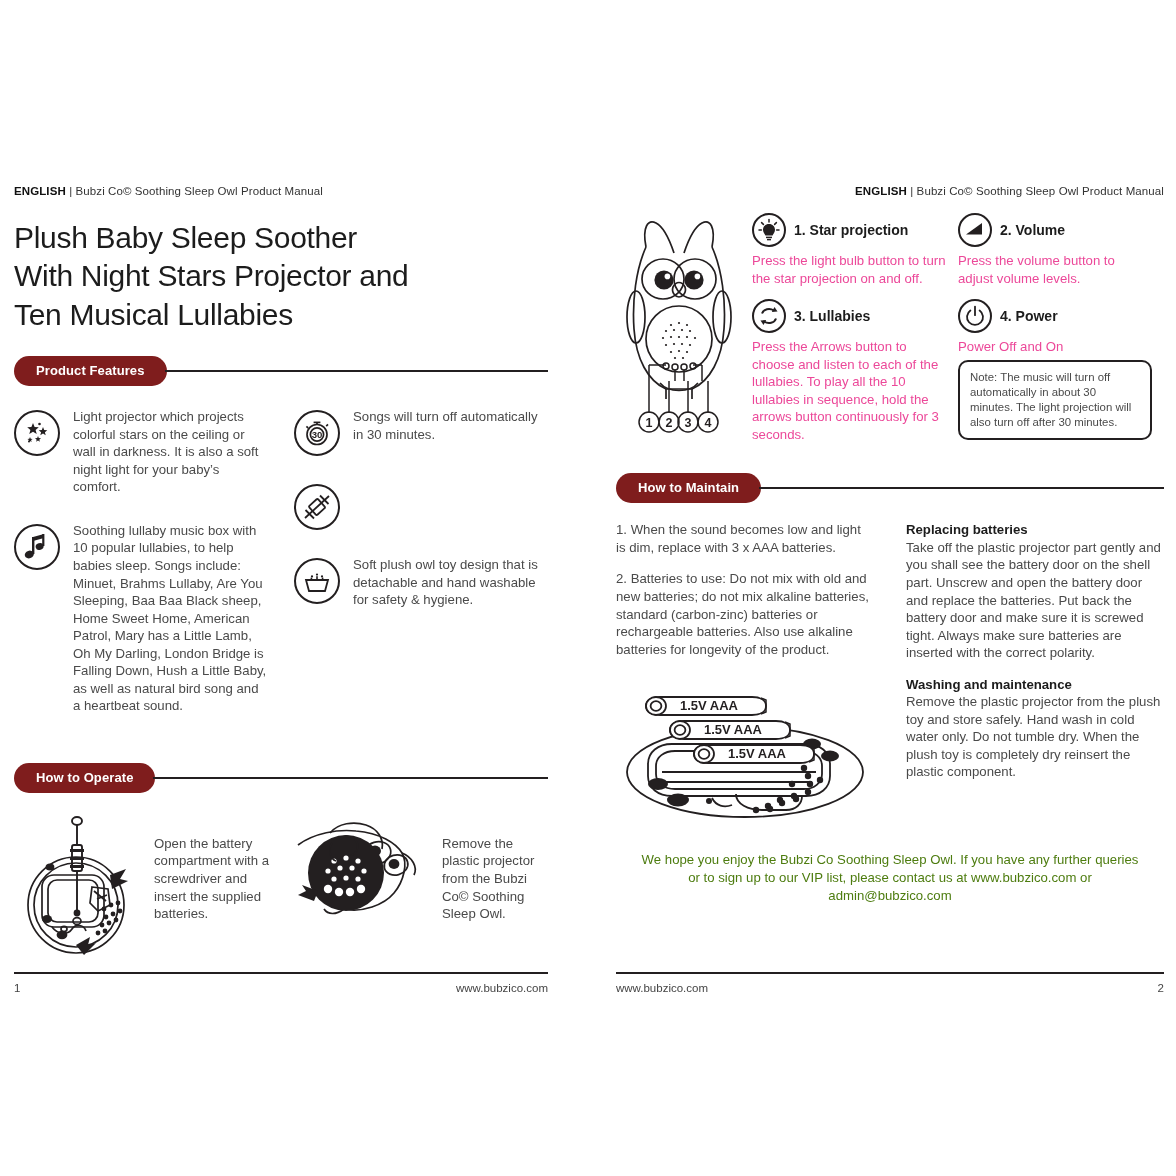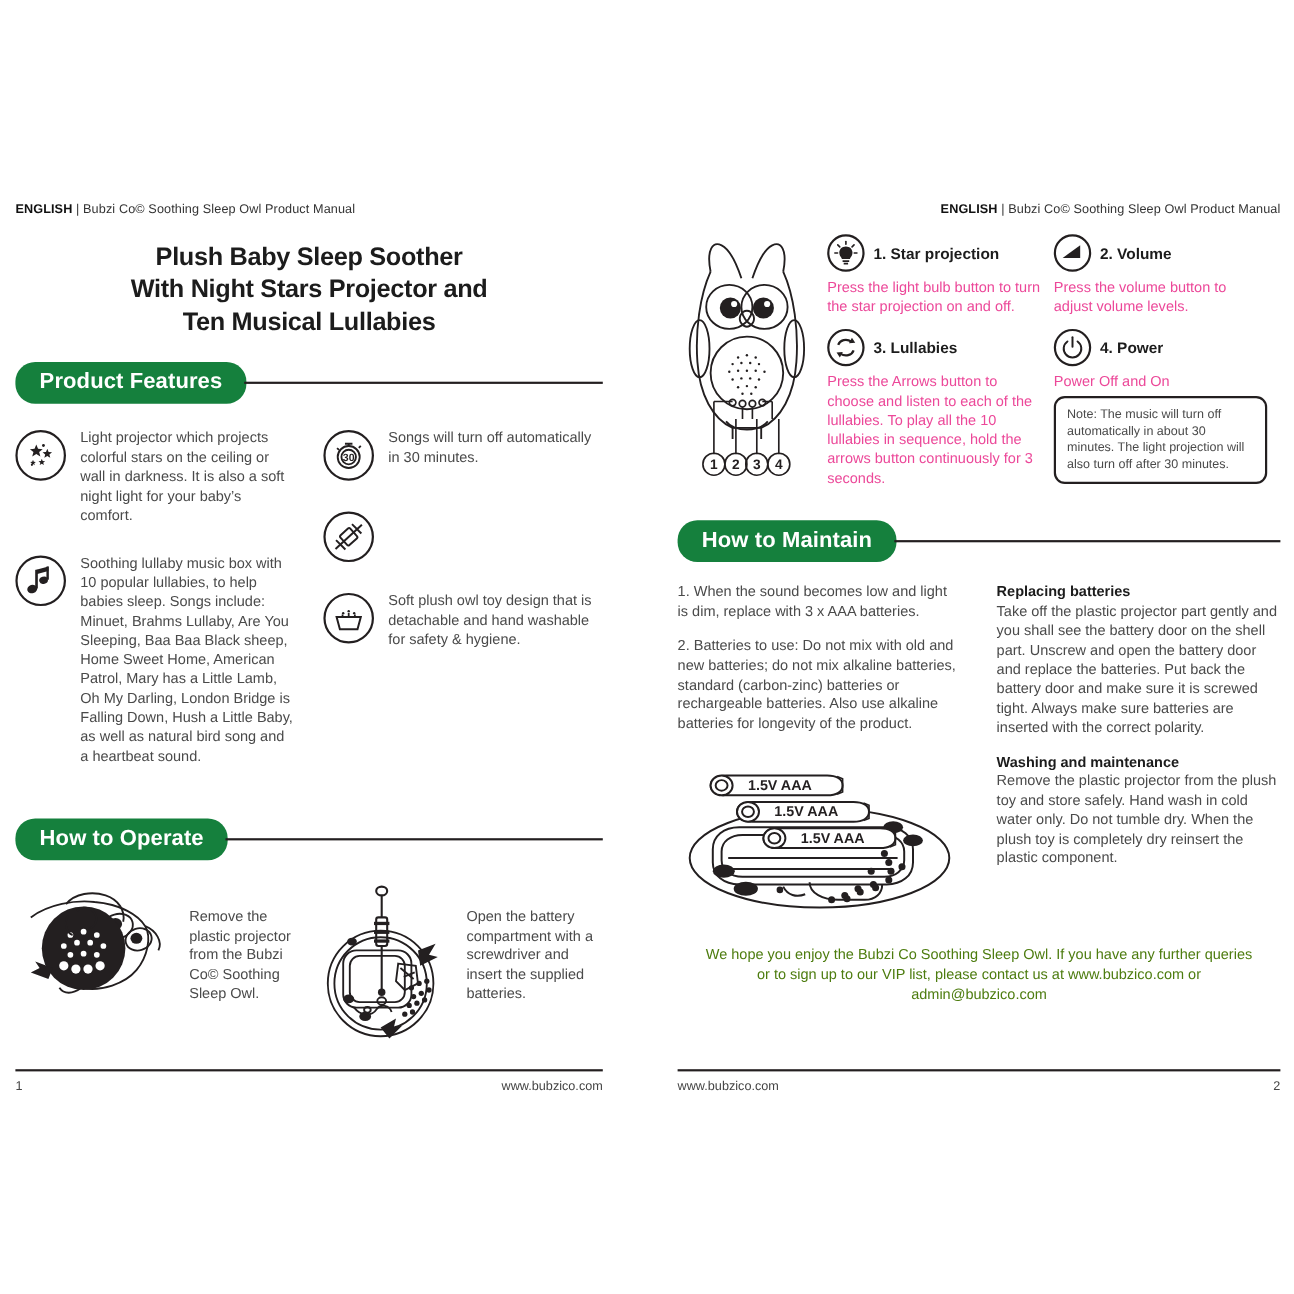--- a/index.html
+++ b/index.html
@@ -30,38 +30,37 @@
     color: #333;
     letter-spacing: 0.1px;
     white-space: nowrap;
   }
   .pg-header .brandword { font-weight: bold; color:#111; }
   .pg-header.right-align { text-align: right; }
 
   
   .main-title {
     margin-top: 22px;
-    font-size: 23px;
-    font-weight: bold;
+    font-size: 30px;
+    font-weight: normal;
     line-height: 1.28;
     color: #1c1c1c;
     letter-spacing: -0.3px;
-    text-align: center;
   }
 
   
   .section-head {
     display: flex;
     align-items: center;
     margin-top: 22px;
   }
   .pill {
-    background: #15803d;
+    background: #7f1d1d;
     color: #ffffff;
-    font-size: 20px;
+    font-size: 13px;
     font-weight: bold;
     border-radius: 18px;
     padding: 7px 22px 8px 22px;
     white-space: nowrap;
     letter-spacing: 0.1px;
   }
   .pill-rule {
     flex: 1 1 auto;
     height: 2px;
     background: #231f20;
@@ -272,20 +271,70 @@
 
       </div>
     </div>
 
     <div class="section-head">
       <div class="pill">How to Operate</div>
       <div class="pill-rule"></div>
     </div>
 
     <div class="operate-row">
+
+      <div class="op-item">
+        <div class="op-art">
+          <svg width="132" height="150" viewBox="0 0 132 150">
+            <g fill="none" stroke="#231f20" stroke-width="1.7">
+              <circle cx="62" cy="96" r="48"></circle>
+              <circle cx="62" cy="96" r="42"></circle>
+              <rect x="28" y="66" width="62" height="52" rx="12"></rect>
+              <rect x="34" y="71" width="50" height="42" rx="9"></rect>
+              <path d="M38 118 C44 126 54 126 58 120 C62 114 70 116 72 122"></path>
+              <ellipse cx="63" cy="112" rx="4" ry="3.4"></ellipse>
+              <ellipse cx="50" cy="120" rx="3" ry="2.6"></ellipse>
+              <path d="M78 78 L94 80 L96 96 L84 102 L76 94 Z"></path>
+              <line x1="80" y1="82" x2="92" y2="92"></line>
+              <line x1="83" y1="90" x2="93" y2="86"></line>
+            </g>
+            <g fill="#231f20">
+              <ellipse cx="36" cy="58" rx="4.4" ry="3.6"></ellipse>
+              <ellipse cx="33" cy="110" rx="5" ry="4"></ellipse>
+              <ellipse cx="48" cy="126" rx="5.4" ry="4.2"></ellipse>
+              <circle cx="90" cy="100" r="2.4"></circle>
+                <circle cx="97" cy="96" r="2.4"></circle>
+                <circle cx="104" cy="94" r="2.4"></circle>
+              <circle cx="92" cy="108" r="2.4"></circle>
+                <circle cx="99" cy="105" r="2.4"></circle>
+                <circle cx="106" cy="102" r="2.4"></circle>
+              <circle cx="88" cy="116" r="2.4"></circle>
+                <circle cx="95" cy="114" r="2.4"></circle>
+                <circle cx="102" cy="111" r="2.4"></circle>
+              <circle cx="84" cy="124" r="2.4"></circle>
+                <circle cx="91" cy="122" r="2.4"></circle>
+            </g>
+            <g fill="none" stroke="#231f20" stroke-width="1.9">
+              <ellipse cx="63" cy="12" rx="5" ry="4"></ellipse>
+              <line x1="63" y1="16" x2="63" y2="36"></line>
+              <rect x="58" y="36" width="10" height="26" rx="2"></rect>
+              <line x1="63" y1="62" x2="63" y2="104"></line>
+            </g>
+            <g fill="#231f20">
+              <rect x="56" y="40" width="14" height="3"></rect>
+              <rect x="56" y="48" width="14" height="3"></rect>
+              <rect x="56" y="56" width="14" height="3"></rect>
+              <circle cx="63" cy="104" r="3.4"></circle>
+            </g>
+            <path d="M96 66 L112 60 L106 70 L114 72 L98 80 Z" fill="#231f20"></path>
+            <path d="M62 136 L76 128 L74 136 L82 134 L70 146 Z" fill="#231f20"></path>
+          </svg>
+        </div>
+        <div class="op-text">Open the battery compartment with a screwdriver and insert the supplied batteries.</div>
+      </div>
 
       <div class="op-item">
         <div class="op-art">
           <svg width="150" height="112" viewBox="0 0 150 112">
             <g fill="none" stroke="#231f20" stroke-width="1.7">
               <path d="M14 36 C30 24 54 20 72 22 C96 24 112 34 118 44 C124 54 120 72 110 84 C100 96 78 104 60 100"></path>
               <path d="M46 24 C54 14 70 12 82 16 C94 20 100 30 98 40"></path>
               <path d="M60 100 C52 106 44 106 40 100"></path>
               <path d="M118 44 C128 48 134 58 130 66"></path>
               <ellipse cx="93" cy="44" rx="14" ry="11" transform="rotate(-16 93 44)"></ellipse>
@@ -313,70 +362,20 @@
                 <circle cx="77" cy="80" r="4.2"></circle>
             </g>
             <g fill="none" stroke="#231f20" stroke-width="1.7">
               <path d="M56 30 C60 26 68 26 72 32 C76 38 72 46 66 46"></path>
               <path d="M48 34 C44 40 46 50 52 52"></path>
             </g>
             <path d="M30 92 L14 86 L22 82 L18 76 L34 82 Z" fill="#231f20"></path>
           </svg>
         </div>
         <div class="op-text">Remove the plastic projector from the Bubzi Co© Soothing Sleep Owl.</div>
-      </div>
-
-      <div class="op-item">
-        <div class="op-art">
-          <svg width="132" height="150" viewBox="0 0 132 150">
-            <g fill="none" stroke="#231f20" stroke-width="1.7">
-              <circle cx="62" cy="96" r="48"></circle>
-              <circle cx="62" cy="96" r="42"></circle>
-              <rect x="28" y="66" width="62" height="52" rx="12"></rect>
-              <rect x="34" y="71" width="50" height="42" rx="9"></rect>
-              <path d="M38 118 C44 126 54 126 58 120 C62 114 70 116 72 122"></path>
-              <ellipse cx="63" cy="112" rx="4" ry="3.4"></ellipse>
-              <ellipse cx="50" cy="120" rx="3" ry="2.6"></ellipse>
-              <path d="M78 78 L94 80 L96 96 L84 102 L76 94 Z"></path>
-              <line x1="80" y1="82" x2="92" y2="92"></line>
-              <line x1="83" y1="90" x2="93" y2="86"></line>
-            </g>
-            <g fill="#231f20">
-              <ellipse cx="36" cy="58" rx="4.4" ry="3.6"></ellipse>
-              <ellipse cx="33" cy="110" rx="5" ry="4"></ellipse>
-              <ellipse cx="48" cy="126" rx="5.4" ry="4.2"></ellipse>
-              <circle cx="90" cy="100" r="2.4"></circle>
-                <circle cx="97" cy="96" r="2.4"></circle>
-                <circle cx="104" cy="94" r="2.4"></circle>
-              <circle cx="92" cy="108" r="2.4"></circle>
-                <circle cx="99" cy="105" r="2.4"></circle>
-                <circle cx="106" cy="102" r="2.4"></circle>
-              <circle cx="88" cy="116" r="2.4"></circle>
-                <circle cx="95" cy="114" r="2.4"></circle>
-                <circle cx="102" cy="111" r="2.4"></circle>
-              <circle cx="84" cy="124" r="2.4"></circle>
-                <circle cx="91" cy="122" r="2.4"></circle>
-            </g>
-            <g fill="none" stroke="#231f20" stroke-width="1.9">
-              <ellipse cx="63" cy="12" rx="5" ry="4"></ellipse>
-              <line x1="63" y1="16" x2="63" y2="36"></line>
-              <rect x="58" y="36" width="10" height="26" rx="2"></rect>
-              <line x1="63" y1="62" x2="63" y2="104"></line>
-            </g>
-            <g fill="#231f20">
-              <rect x="56" y="40" width="14" height="3"></rect>
-              <rect x="56" y="48" width="14" height="3"></rect>
-              <rect x="56" y="56" width="14" height="3"></rect>
-              <circle cx="63" cy="104" r="3.4"></circle>
-            </g>
-            <path d="M96 66 L112 60 L106 70 L114 72 L98 80 Z" fill="#231f20"></path>
-            <path d="M62 136 L76 128 L74 136 L82 134 L70 146 Z" fill="#231f20"></path>
-          </svg>
-        </div>
-        <div class="op-text">Open the battery compartment with a screwdriver and insert the supplied batteries.</div>
       </div>
 
     </div>
 
     <div class="pg-footer">
       <div class="footer-rule"></div>
       <div class="footer-row">
         <span>1</span>
         <span>www.bubzico.com</span>
       </div>

